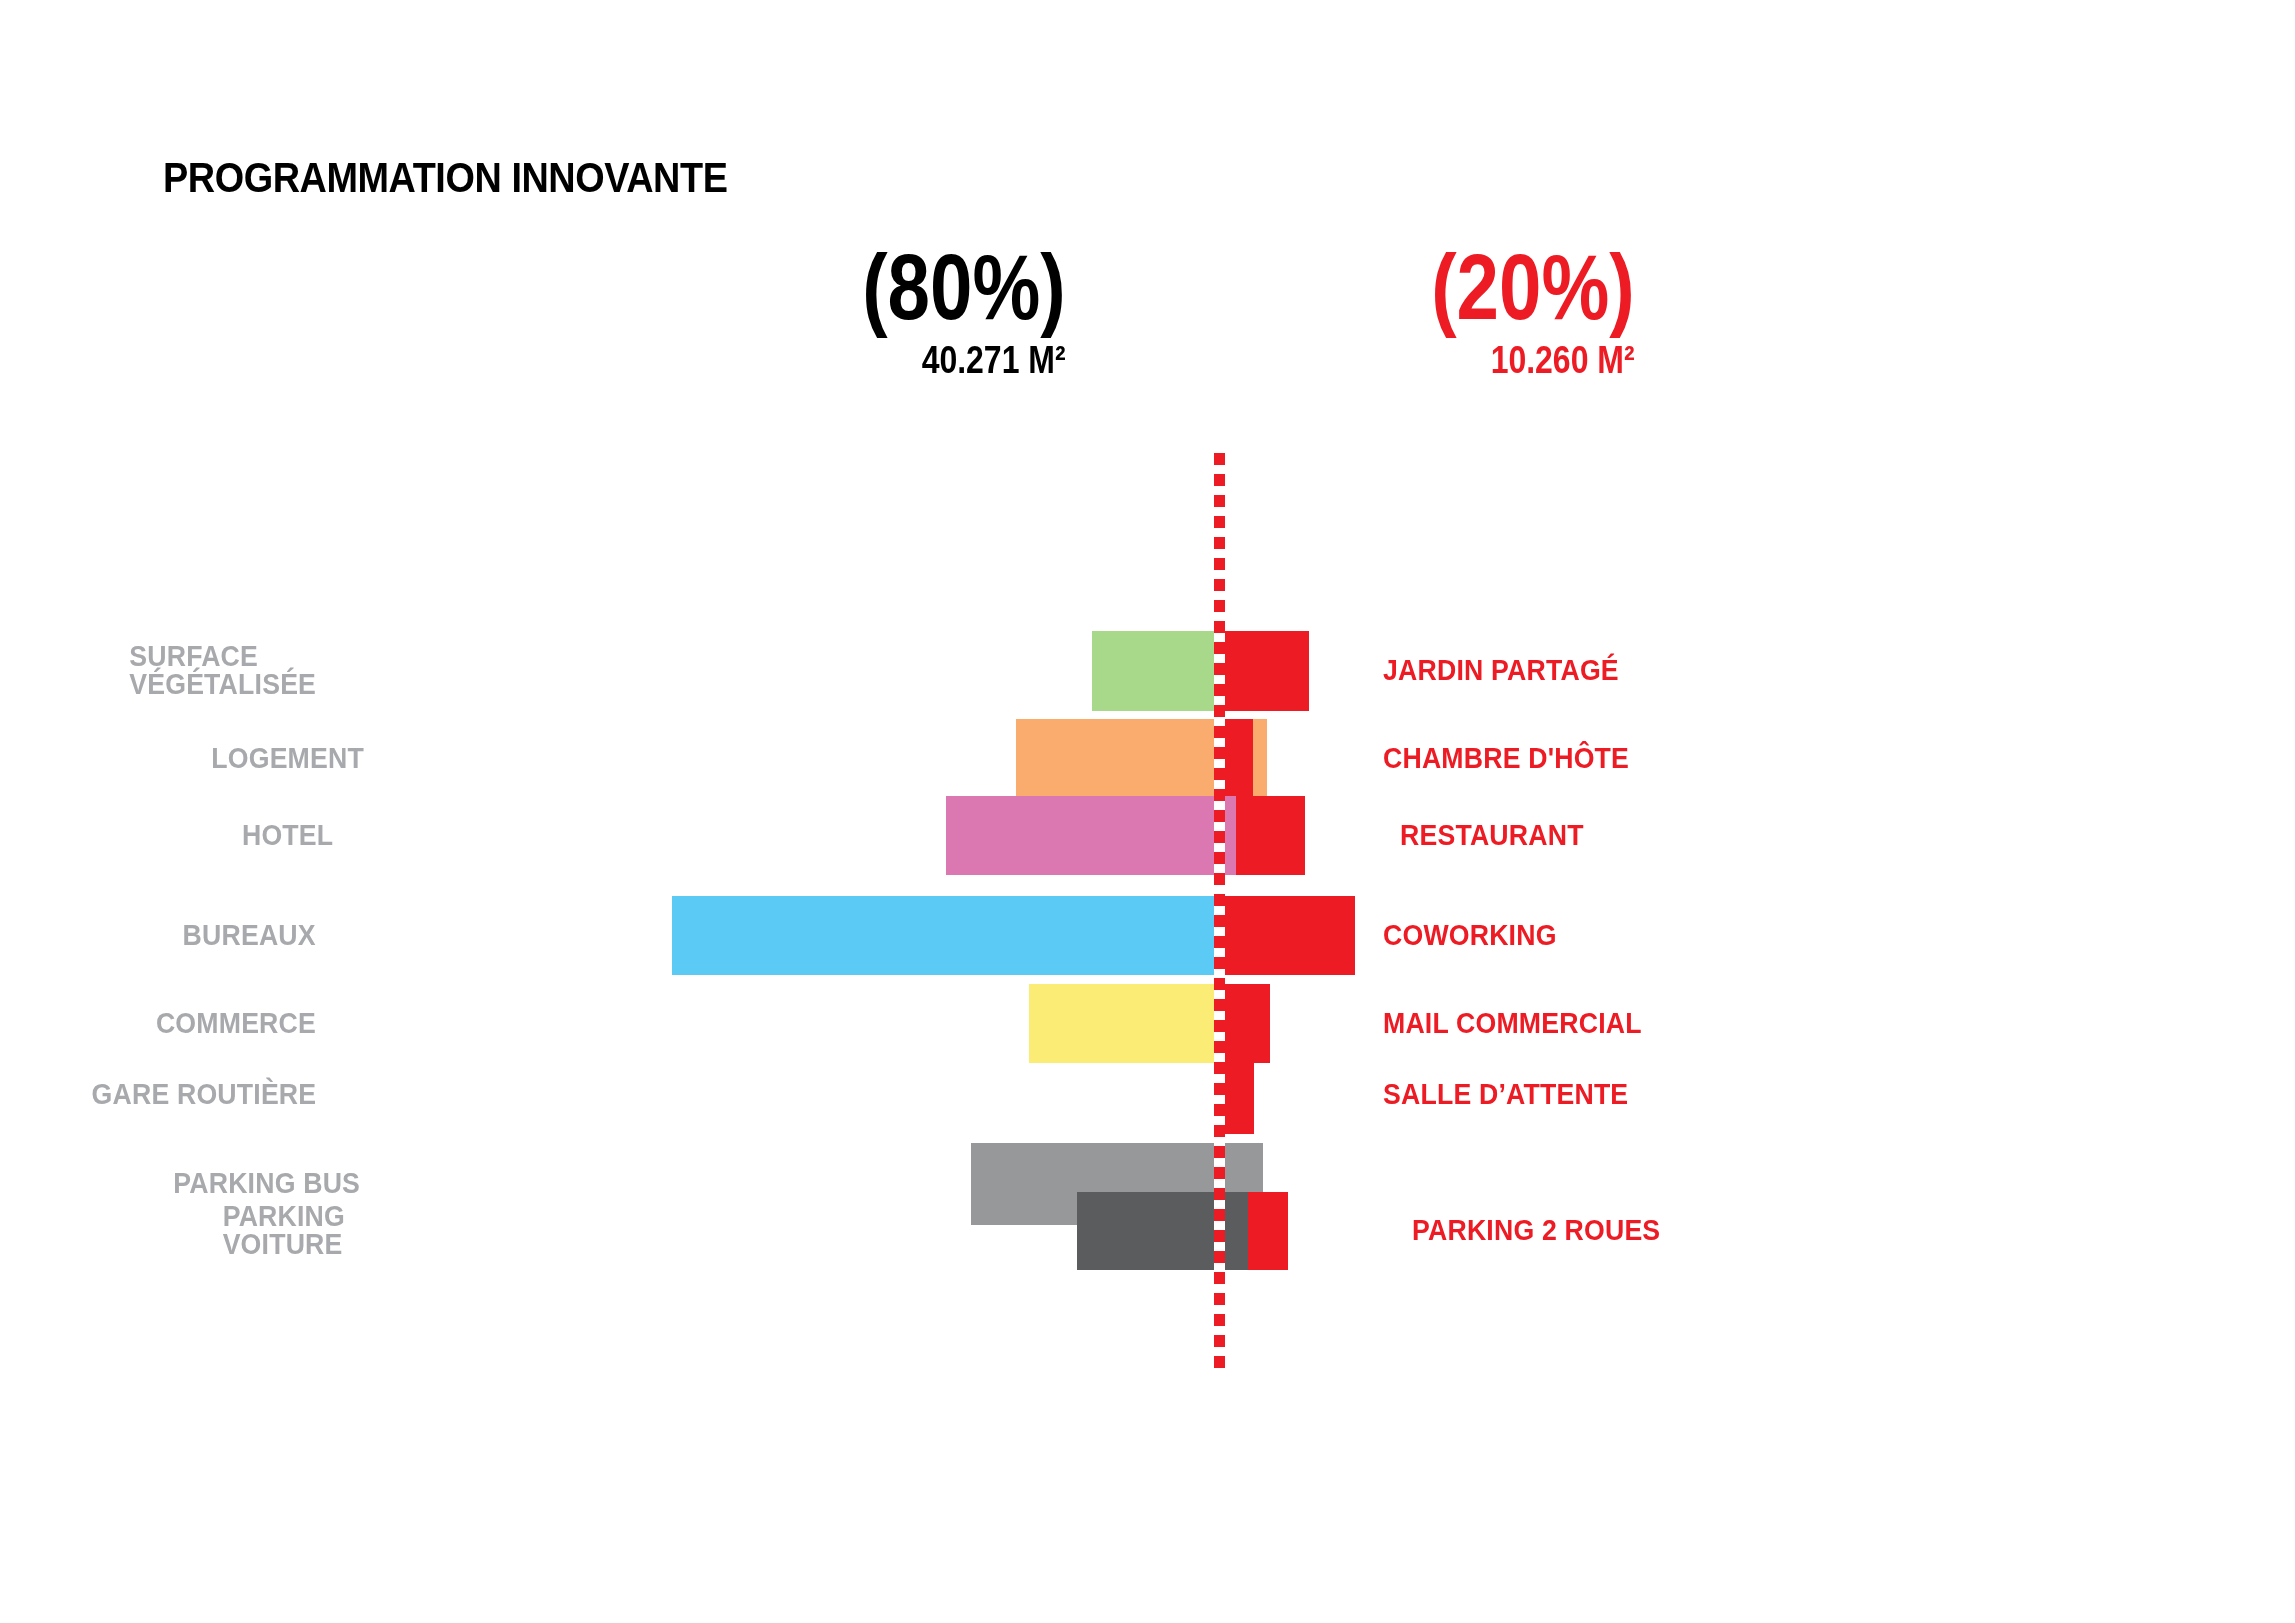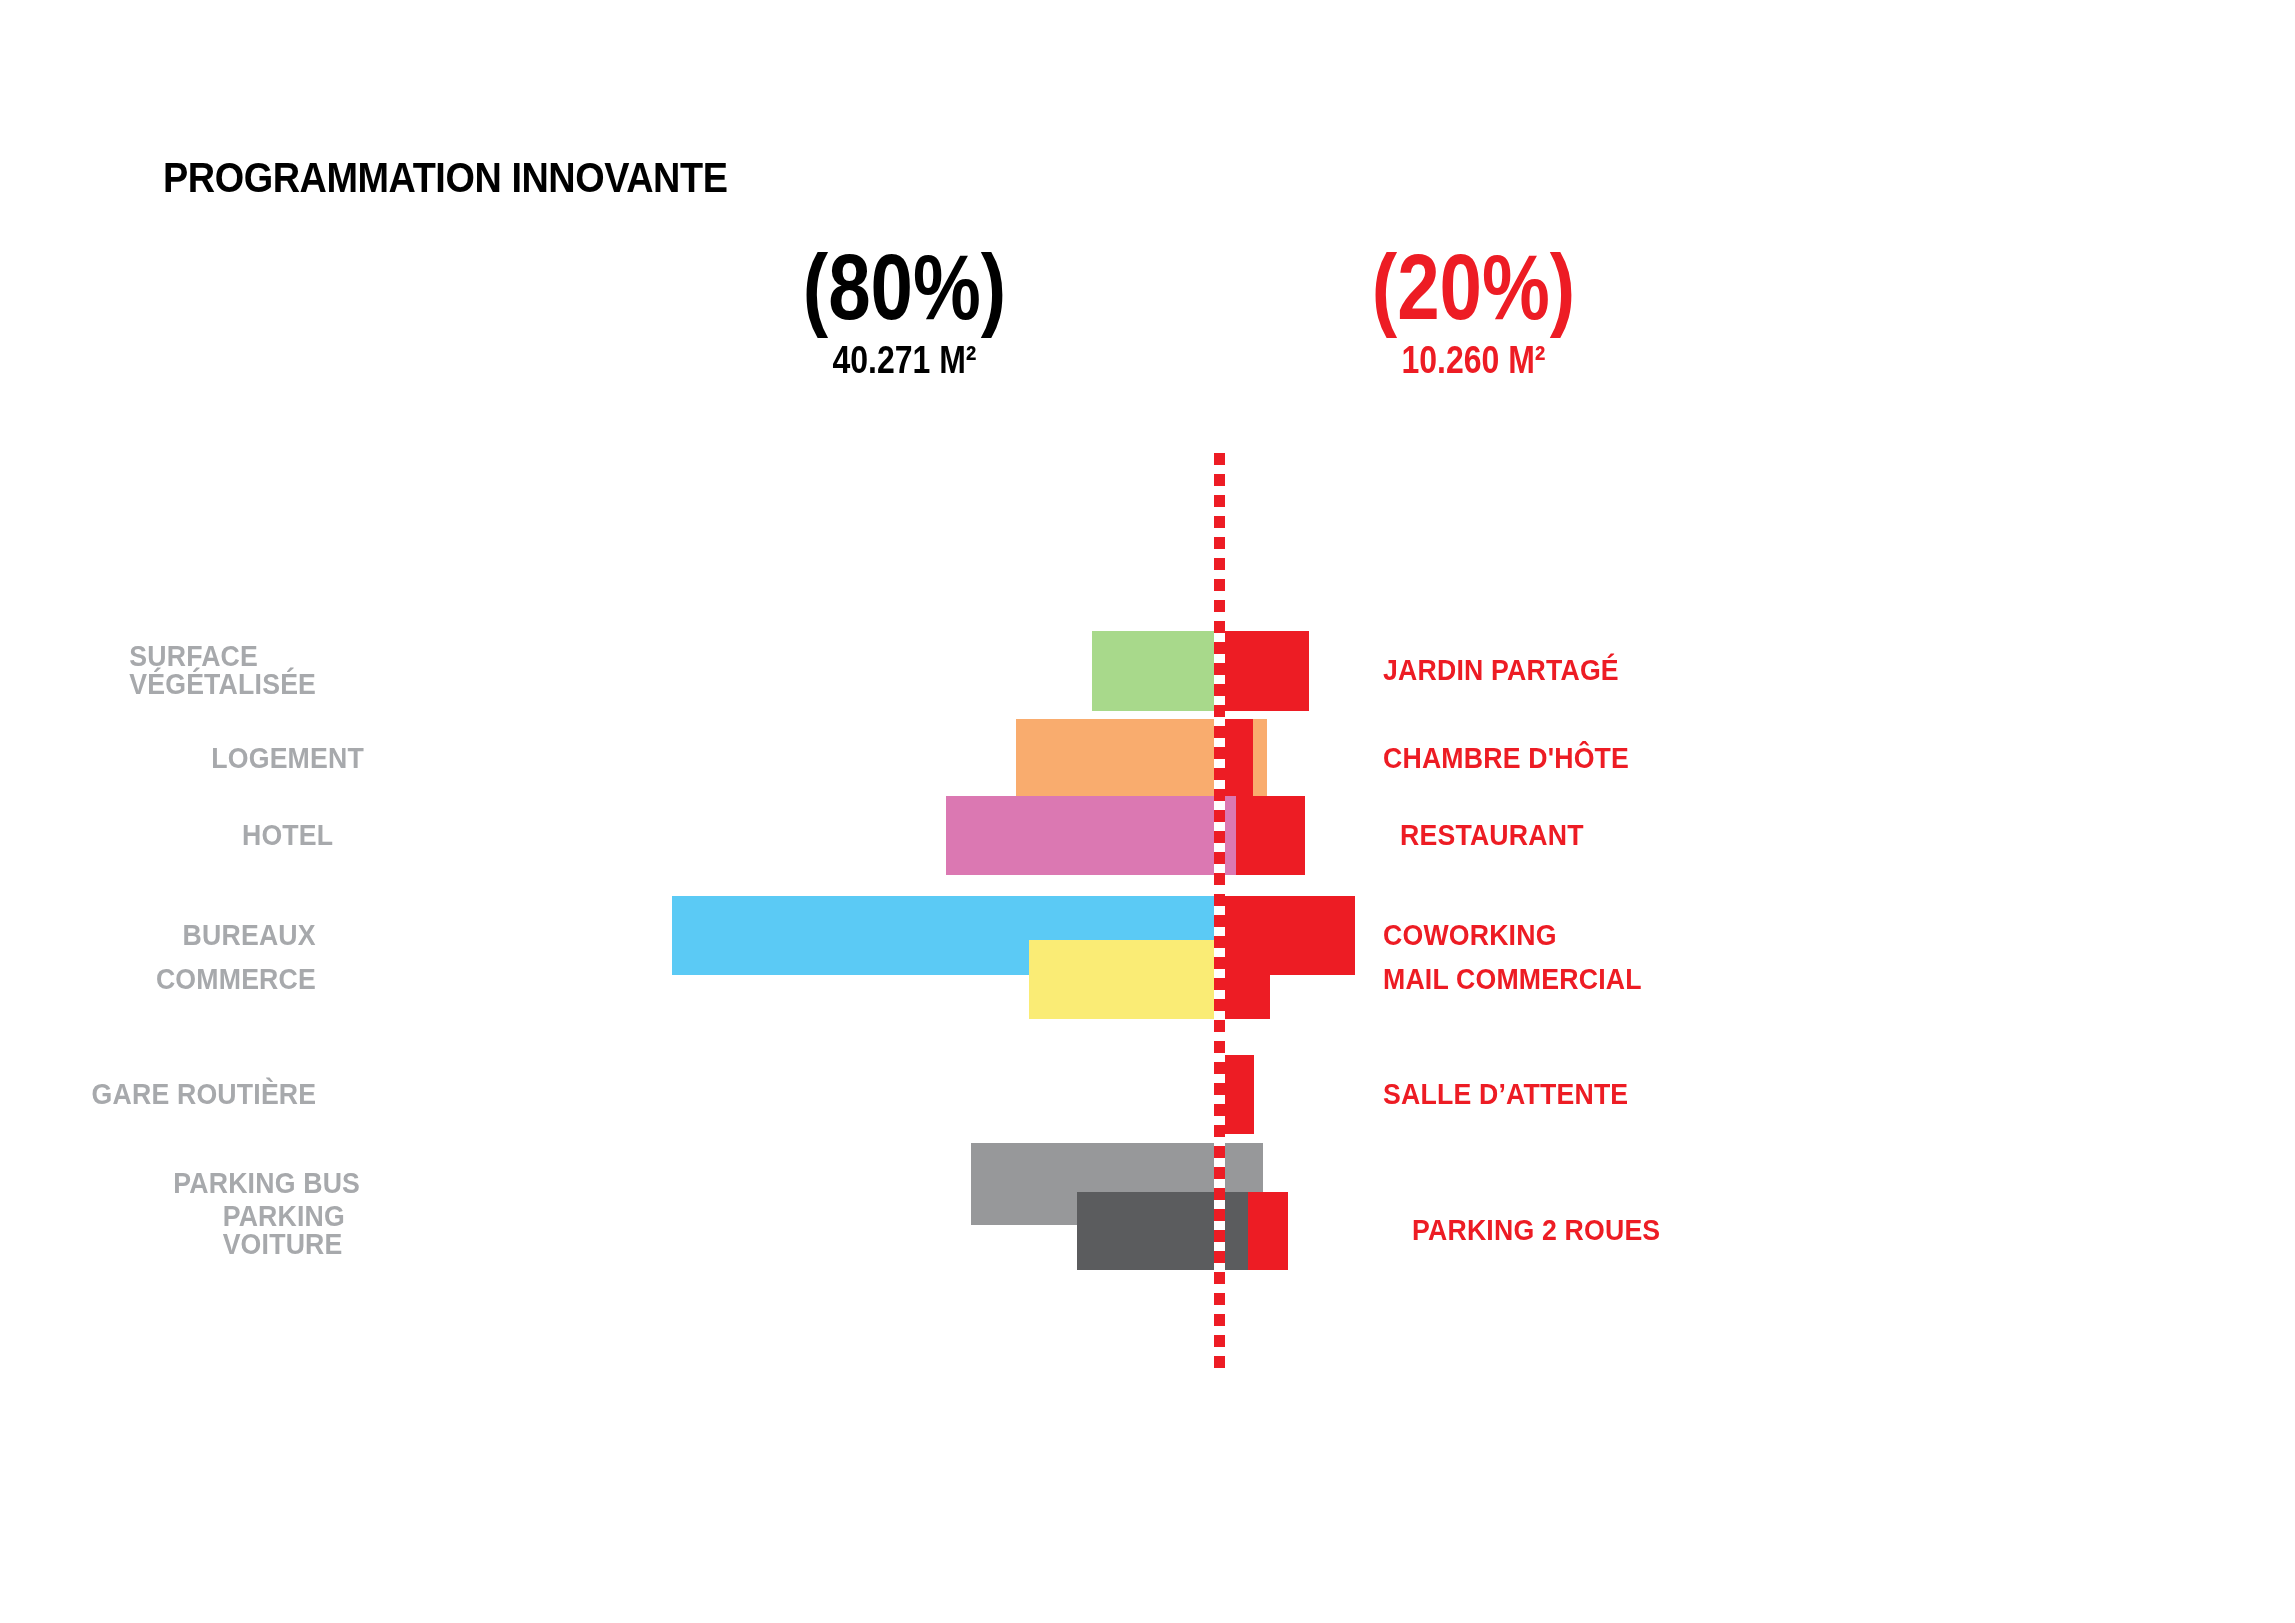--- a/index.html
+++ b/index.html
@@ -16,21 +16,21 @@
     left:163px; top:153px;
     font-size:43px;
     font-weight:bold;
     letter-spacing:-0.5px;
     color:#000000;
     transform:scaleX(0.88);
     transform-origin:left center;
     white-space:nowrap;
   }
   
-  .header-group{position:absolute;text-align:center;}
+  .header-group{position:absolute;text-align:right;}
   .header-pct{
     font-size:93px;
     font-weight:bold;
     line-height:1.0;
     transform:scaleX(0.82);
     white-space:nowrap;
   }
   .header-sqm{
     font-size:39px;
     font-weight:bold;
@@ -153,21 +153,21 @@
       <div class="bar-row" style="top: 896px; height: 79px;">
         <div class="bar-left" style="width: 547px; background: rgb(91, 202, 245);"></div>
         <div class="bar-right" style="width: 136px; background: rgb(237, 28, 36);"></div>
         <div class="label-left lbl-pos" style="height: 79px;">
           <div class="lbl-inner">BUREAUX</div>
         </div>
         <div class="label-right lbl-pos" style="height: 79px;">
           <span>COWORKING</span>
         </div>
       </div>
-      <div class="bar-row" style="top: 940px; height: 79px;">
+      <div class="bar-row" style="top: 984px; height: 79px;">
         <div class="bar-left" style="width: 190px; background: rgb(250, 236, 117);"></div>
         <div class="bar-right" style="width: 51px; background: rgb(237, 28, 36);"></div>
         <div class="label-left lbl-pos" style="height: 79px;">
           <div class="lbl-inner">COMMERCE</div>
         </div>
         <div class="label-right lbl-pos" style="height: 79px;">
           <span>MAIL COMMERCIAL</span>
         </div>
       </div>
       <div class="bar-row" style="top: 1055px; height: 79px;">

